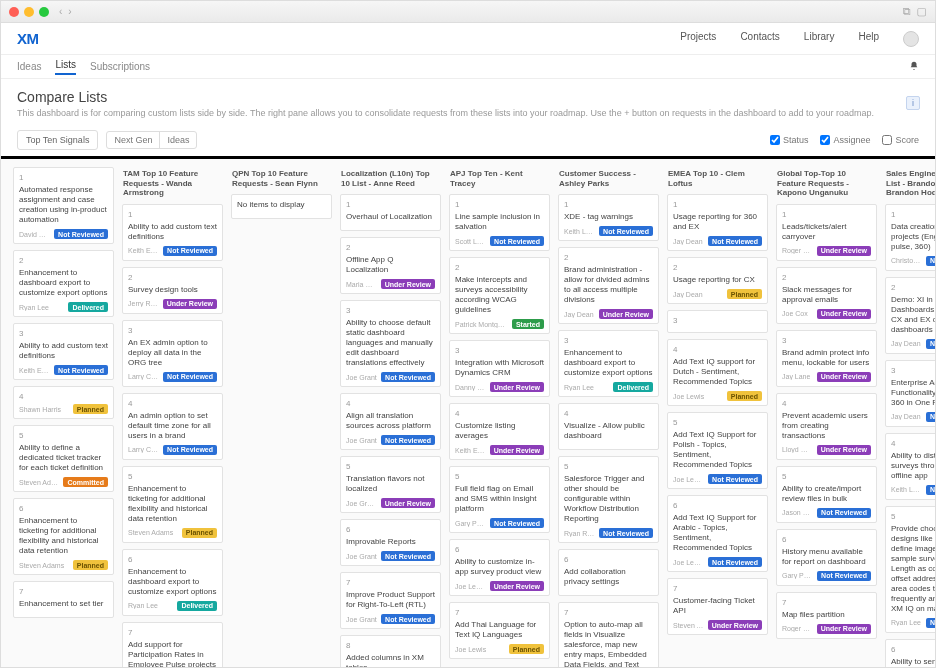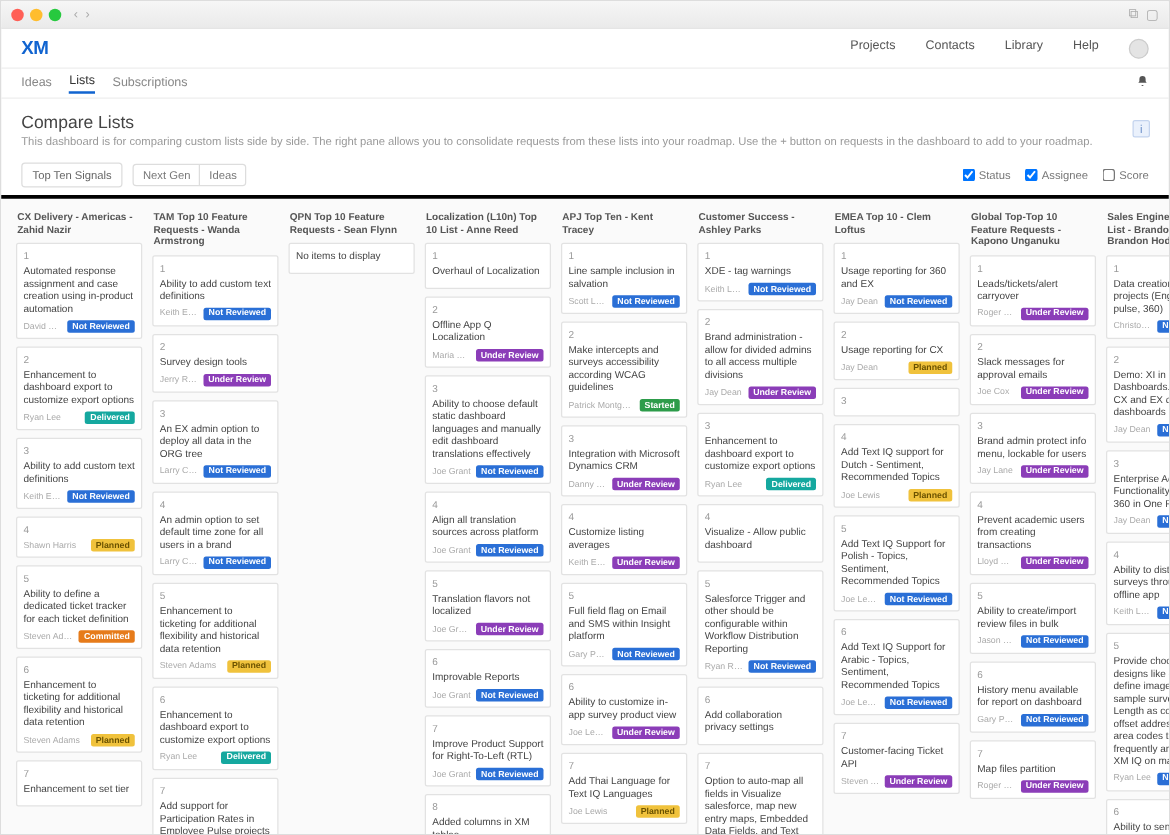--- a/index.html
+++ b/index.html
@@ -115,21 +115,20 @@
       <label class="chk">
           <input type="checkbox" style="">
           <span>Score</span>
         </label>
     </div>
   </div>
 
   <div class="board">
     <div class="columns" id="columns">
         <div class="col">
-          <div class="col-header">CX Delivery - Americas - Zahid Nazir</div>
           <div class="card">
             <div class="card-num">1</div>
             <div class="card-title">Automated response assignment and case creation using in-product automation</div>
             <div class="card-foot">
               <div class="card-assignee">David Morris</div>
               <span class="badge b-notreviewed">Not Reviewed</span>
             </div>
           </div>
           <div class="card">
             <div class="card-num">2</div>

